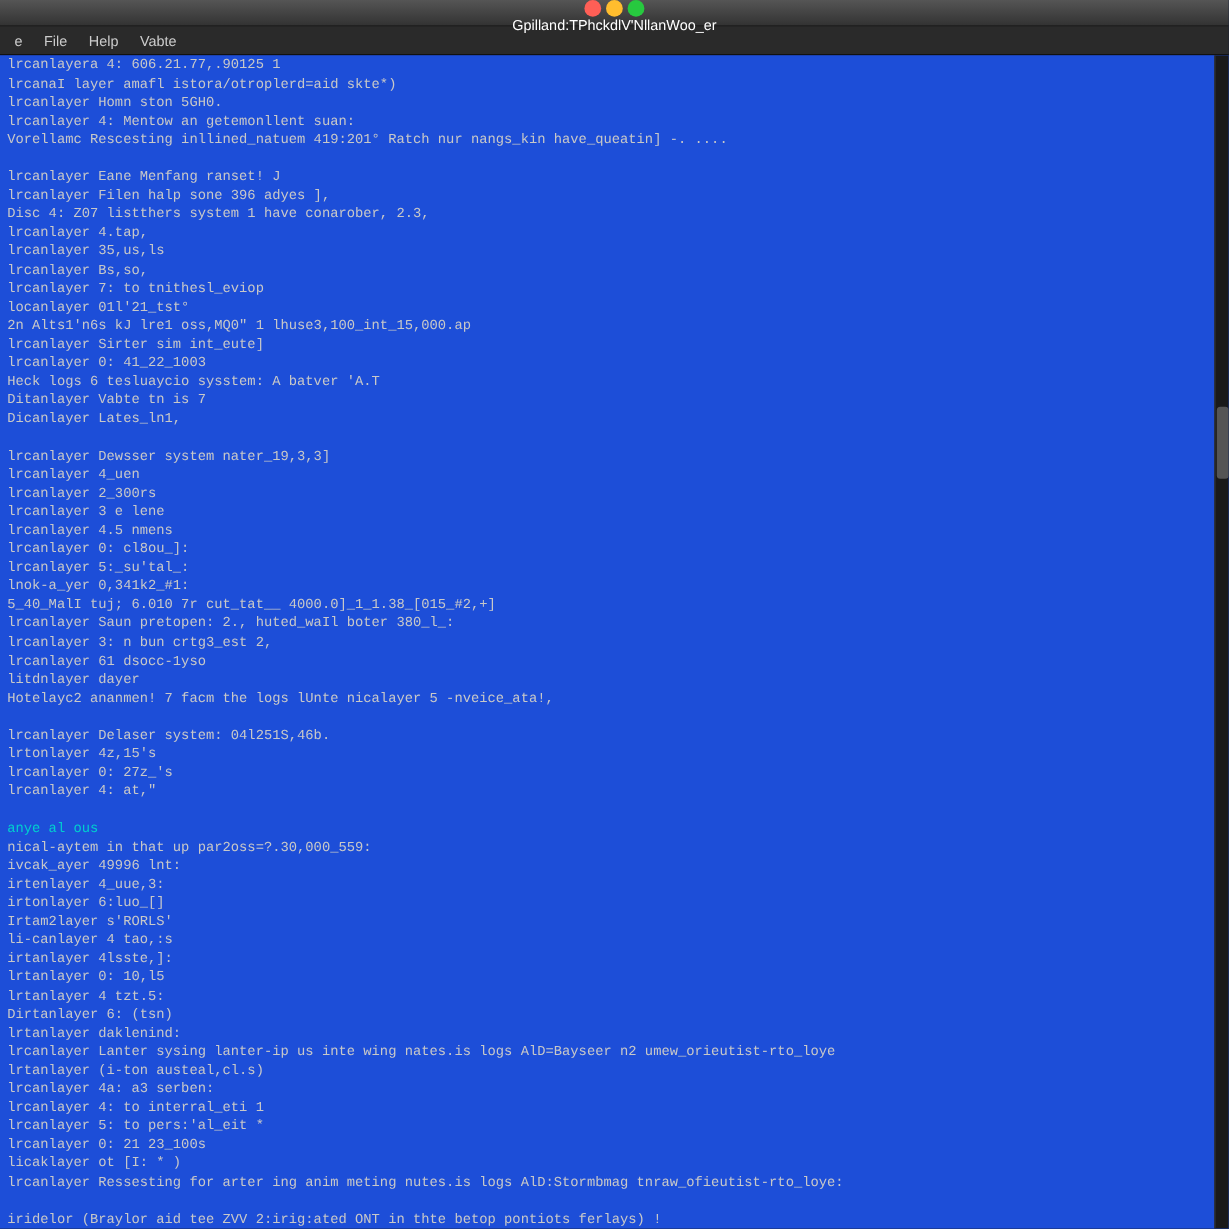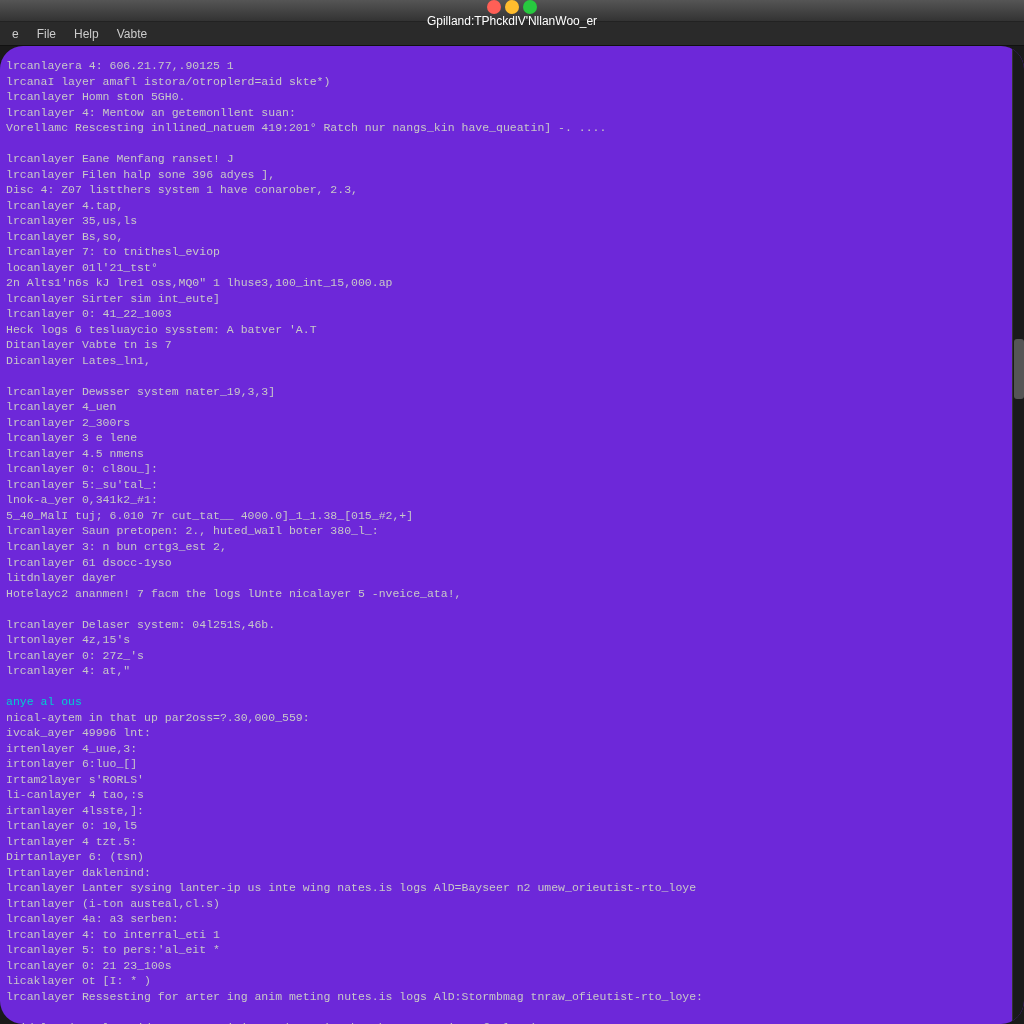--- a/index.html
+++ b/index.html
@@ -66,27 +66,26 @@
 
     .menu-item {
       color: #ccc;
       font-size: 12px;
       font-family: sans-serif;
       padding: 2px 8px;
       cursor: pointer;
     }
 
     .terminal-content {
-      background: #6d28d9;
+      background: #1d4ed8;
       width: 100%;
       height: calc(1024px - 46px);
-      padding: 12px 6px;
+      padding: 1px 6px;
       overflow: hidden;
       position: relative;
-      border-radius: 23px;
     }
 
     .terminal-text {
       white-space: pre;
       line-height: 1.35;
       font-size: 11.5px;
     }
 
     .line {
       display: block;

